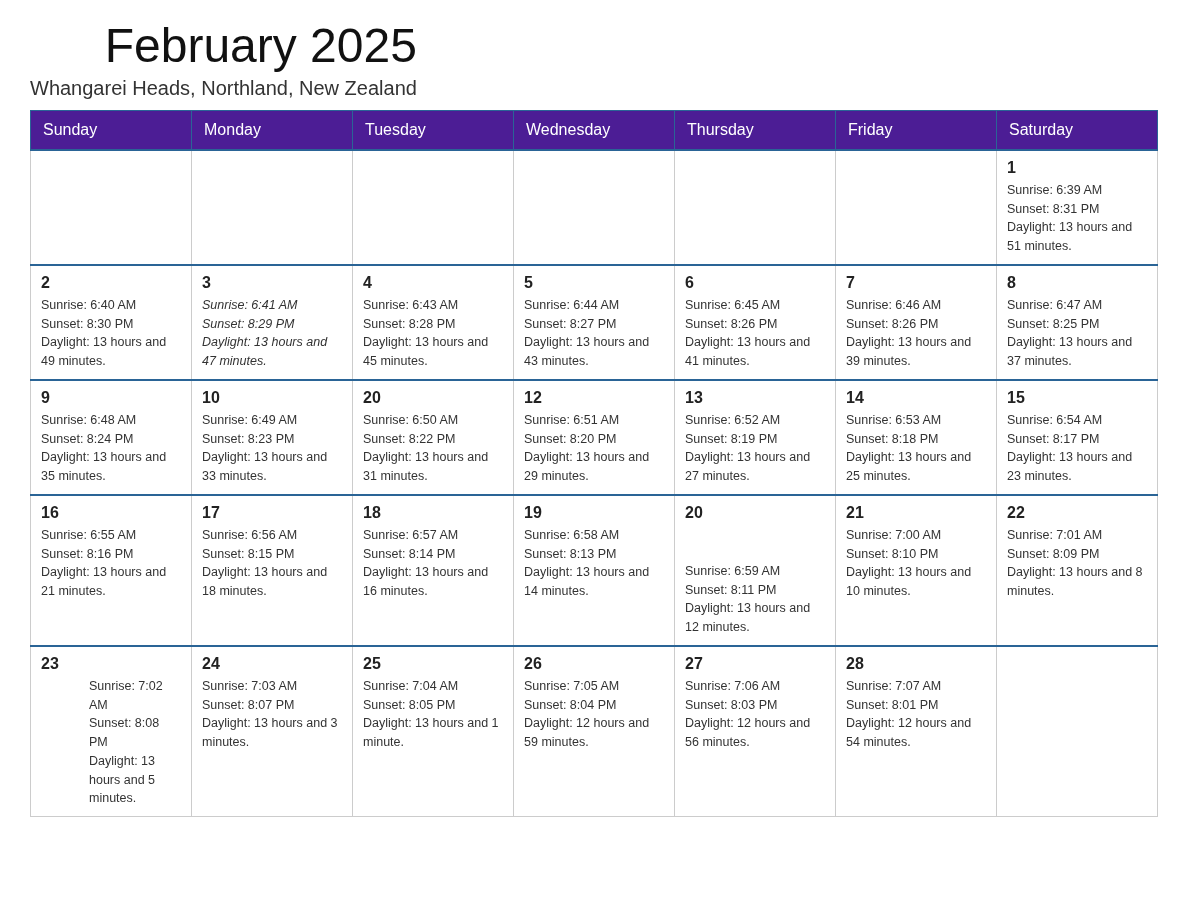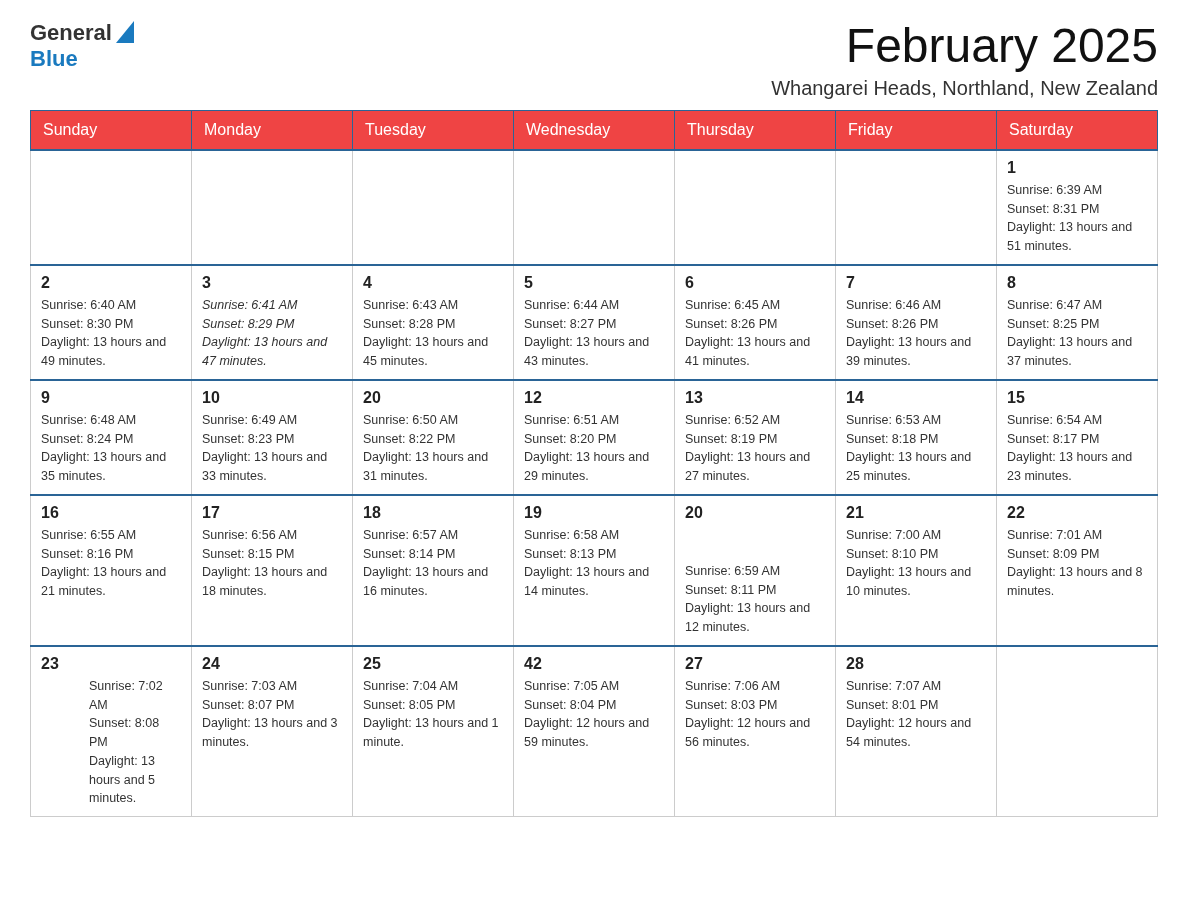--- a/index.html
+++ b/index.html
@@ -29,21 +29,21 @@
       font-size: 20px;
       color: #333;
       margin-top: 4px;
     }
     .calendar-table {
       width: 100%;
       border-collapse: collapse;
       margin-top: 10px;
     }
     .calendar-table th {
-      background-color: #ef4444;
+      background-color: #4c1d95;
       color: #fff;
       text-align: left;
       padding: 10px 12px;
       font-size: 16px;
       font-weight: normal;
       border: 1px solid #2a6496;
     }
     .calendar-table td {
       vertical-align: top;
       border: 1px solid #ccc;
@@ -78,33 +78,20 @@
     }
     .logo-row {
       display: flex;
       align-items: center;
     }
   </style>
 </head>
 <body>
 
 <div class="header">
-  <div class="logo-wrapper">
-    <div class="logo-row">
-      <span style="font-size:22px;font-weight:bold;color:#333;">General</span>
-      <span style="display:inline-block;margin-left:4px;margin-bottom:-2px;">
-        <svg width="18" height="22" viewBox="0 0 18 22">
-            <polygon points="0,22 18,22 18,0" fill="#1a7abf"></polygon>
-          </svg>
-      </span>
-    </div>
-    <div>
-      <span style="font-size:22px;font-weight:bold;color:#1a7abf;">Blue</span>
-    </div>
-  </div>
   <div class="title-section">
     <div class="month-title">February 2025</div>
     <div class="location-title">Whangarei Heads, Northland, New Zealand</div>
   </div>
 </div>
 
 <table class="calendar-table">
   <thead>
     <tr>
     <th>Sunday</th>
@@ -276,21 +263,21 @@
 Sunset: 8:07 PM
 Daylight: 13 hours and 3 minutes.</div>
         </td>
         <td>
           <div class="day-number">25</div>
           <div class="day-info" style="white-space: pre-line;">Sunrise: 7:04 AM
 Sunset: 8:05 PM
 Daylight: 13 hours and 1 minute.</div>
         </td>
         <td>
-          <div class="day-number">42</div>
+          <div class="day-number">26</div>
           <div class="day-info" style="white-space: pre-line;">Sunrise: 7:05 AM
 Sunset: 8:04 PM
 Daylight: 12 hours and 59 minutes.</div>
         </td>
         <td>
           <div class="day-number">27</div>
           <div class="day-info" style="white-space: pre-line;">Sunrise: 7:06 AM
 Sunset: 8:03 PM
 Daylight: 12 hours and 56 minutes.</div>
         </td>

